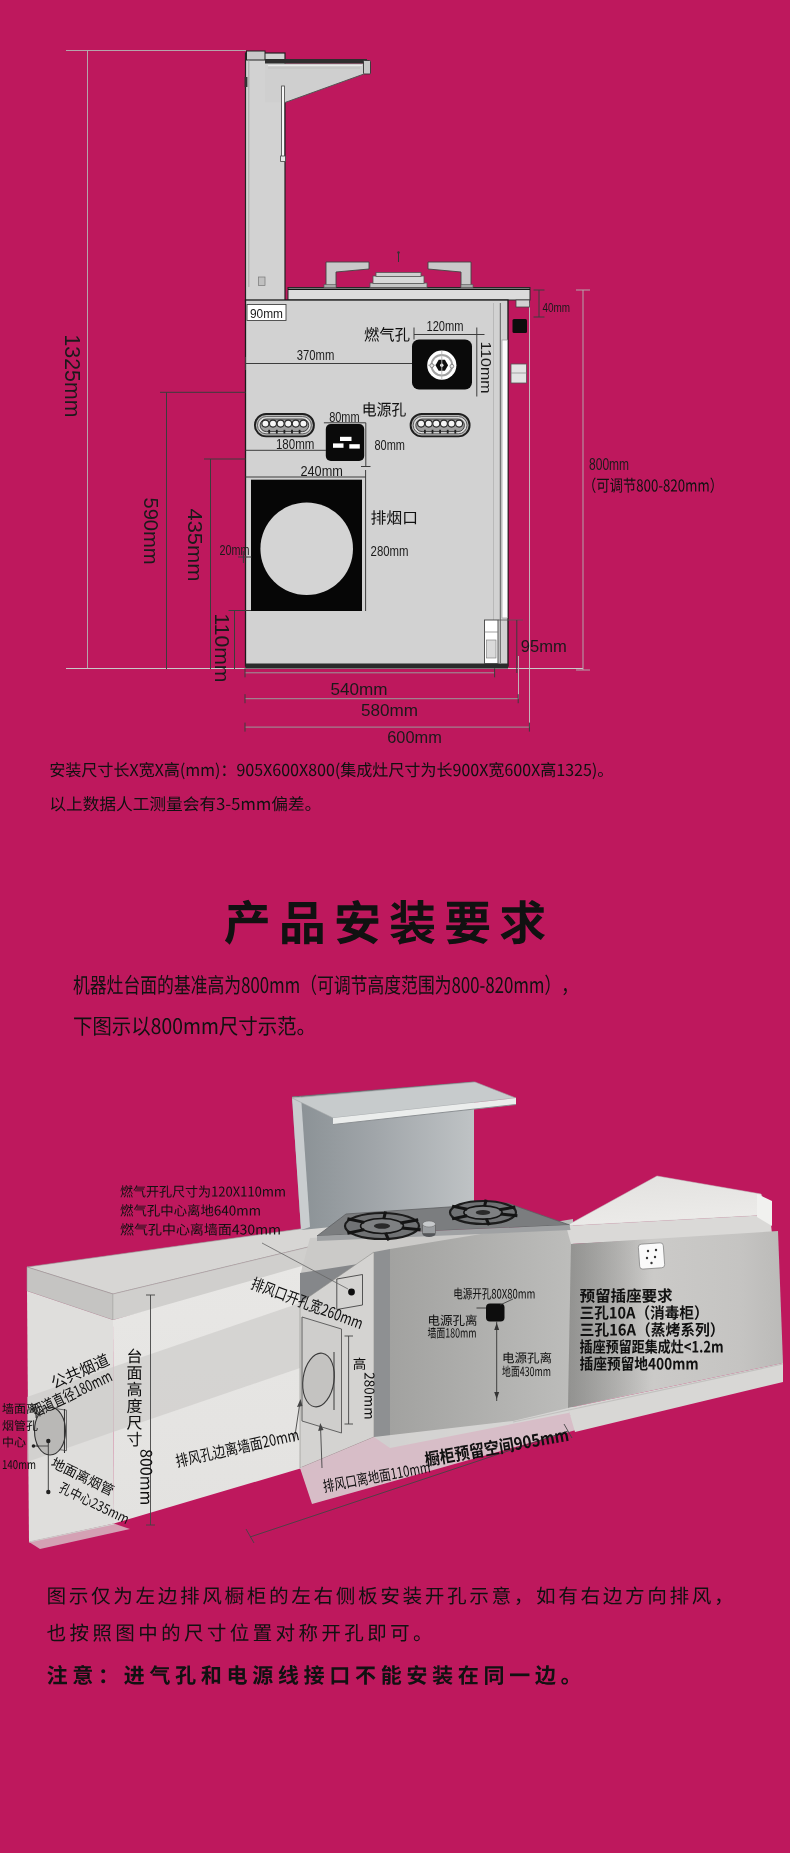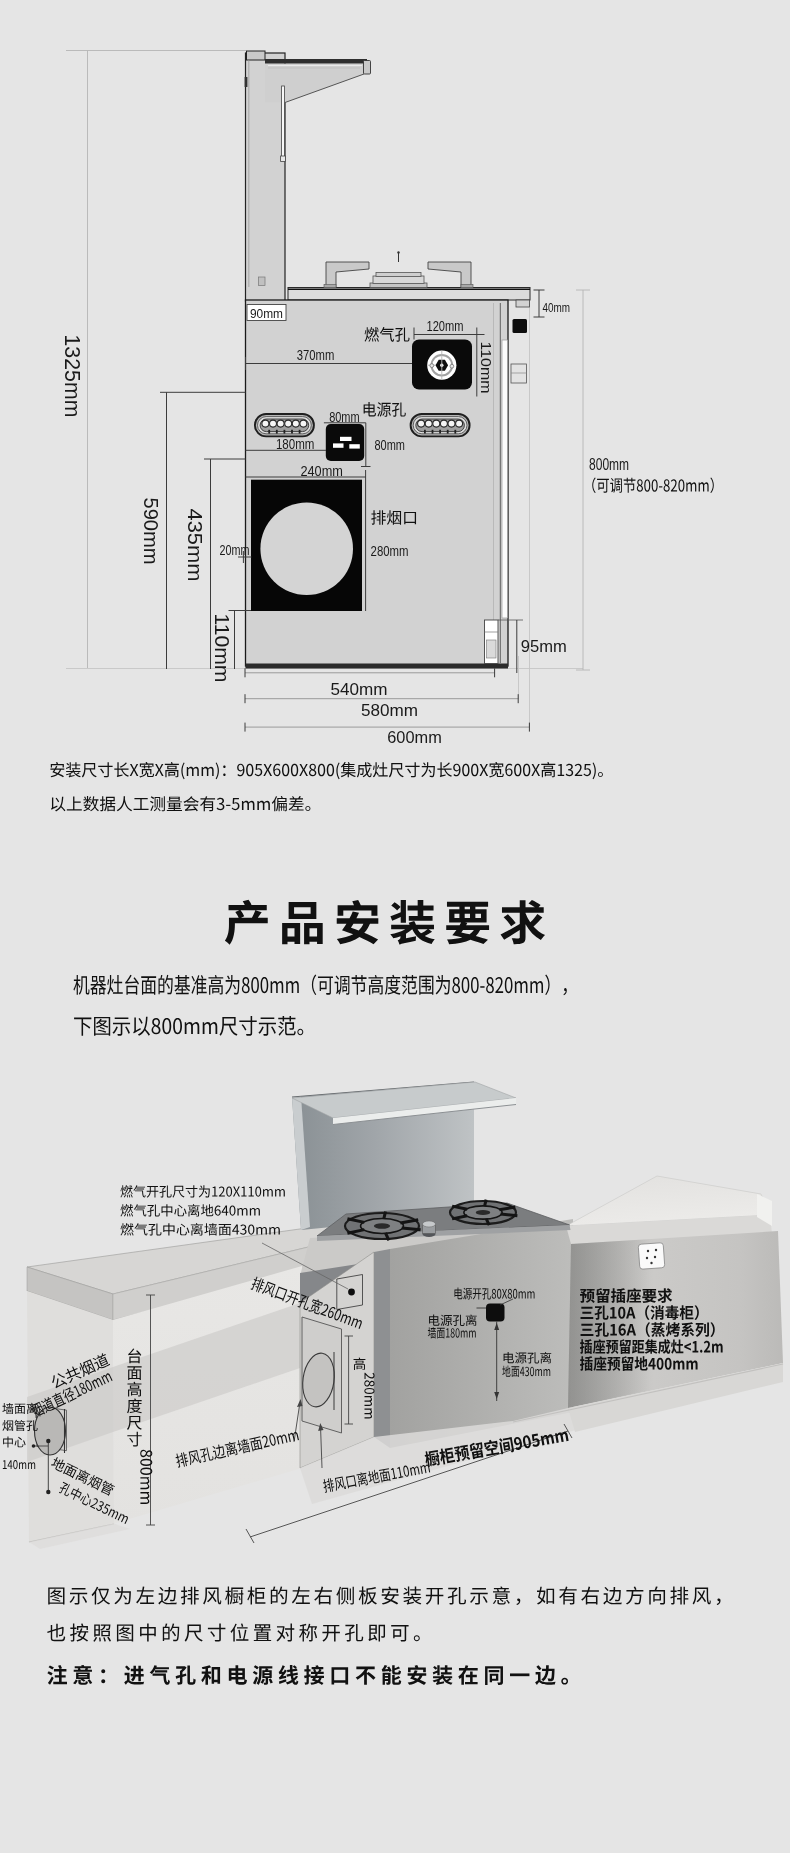--- a/index.html
+++ b/index.html
@@ -1,15 +1,15 @@
 <!DOCTYPE html>
 <html><head><meta charset="utf-8">
 <style>
 html,body{margin:0;padding:0;background:#fff;}
-#page{position:relative;width:790px;height:1853px;background:#e5e5e5;overflow:hidden;}
+#page{position:relative;width:790px;height:1853px;background:#be185d;overflow:hidden;}
 svg{position:absolute;left:0;top:0;}
 text{font-family:"Liberation Sans",sans-serif;}
 </style></head>
 <body>
 <div id="page">
 <svg width="790" height="1853" viewBox="0 0 790 1853">
 <defs>
         <path id="g0" d="M407 160C383 91 341 5 289 -46L348 -78C399 -23 438 66 464 137ZM807 142C846 72 892 -22 912 -76L977 -52C956 3 909 94 868 161ZM829 799C856 753 883 691 895 650L948 673C936 713 907 773 879 819ZM519 128C530 66 540 -15 541 -68L606 -58C604 -5 593 75 581 137ZM660 126C685 65 712 -17 723 -69L785 -50C774 2 746 82 720 143ZM88 647C83 566 67 465 38 405L86 377C118 447 134 554 138 640ZM745 838V647V626L637 625V562H742C732 442 693 317 552 219C567 208 589 186 599 171C707 248 760 341 786 436C817 325 863 231 929 175C940 194 962 218 978 231C894 291 843 420 817 562H958V626H809V647V838ZM459 845C429 688 375 540 296 445C311 436 337 416 348 405C403 476 448 572 482 680H585C578 639 570 601 559 564C537 577 511 590 489 600L464 554C488 542 518 525 542 510C532 484 522 458 510 434C487 451 460 468 438 482L406 441C430 424 460 403 484 385C442 314 391 259 334 225C349 212 368 188 377 171C499 254 592 405 637 625C644 659 650 694 654 731L615 742L603 740H499C507 771 515 802 521 834ZM306 697C292 641 265 560 243 506V833H178V490C178 308 164 119 37 -29C53 -40 76 -63 87 -78C163 9 202 109 222 214C251 169 283 116 298 87L348 139C332 164 263 265 235 300C241 363 243 427 243 491V495L281 479C307 529 337 610 363 676Z"></path>
 <path id="g1" d="M254 590V527H853V590ZM257 842C209 697 126 558 28 470C47 460 80 437 95 425C156 486 214 570 262 663H927V729H294C308 760 321 792 332 824ZM153 448V382H698C709 123 746 -79 879 -79C939 -79 956 -32 963 87C946 97 925 114 910 131C908 47 902 -5 884 -5C806 -6 778 219 771 448Z"></path>
 <path id="g2" d="M603 817V60C603 -43 627 -70 716 -70C734 -70 837 -70 855 -70C943 -70 962 -14 970 152C950 157 920 171 901 186C896 35 890 -3 851 -3C828 -3 743 -3 725 -3C686 -3 678 6 678 58V817ZM257 565V370C172 348 94 328 34 314L51 238L257 295V14C257 -1 253 -5 237 -5C222 -5 171 -6 115 -4C126 -26 136 -59 139 -79C213 -80 262 -78 291 -66C321 -54 331 -32 331 13V315L534 372L524 442L331 390V535C405 592 485 673 539 748L487 785L472 780H57V710H414C370 658 311 602 257 565Z"></path>

